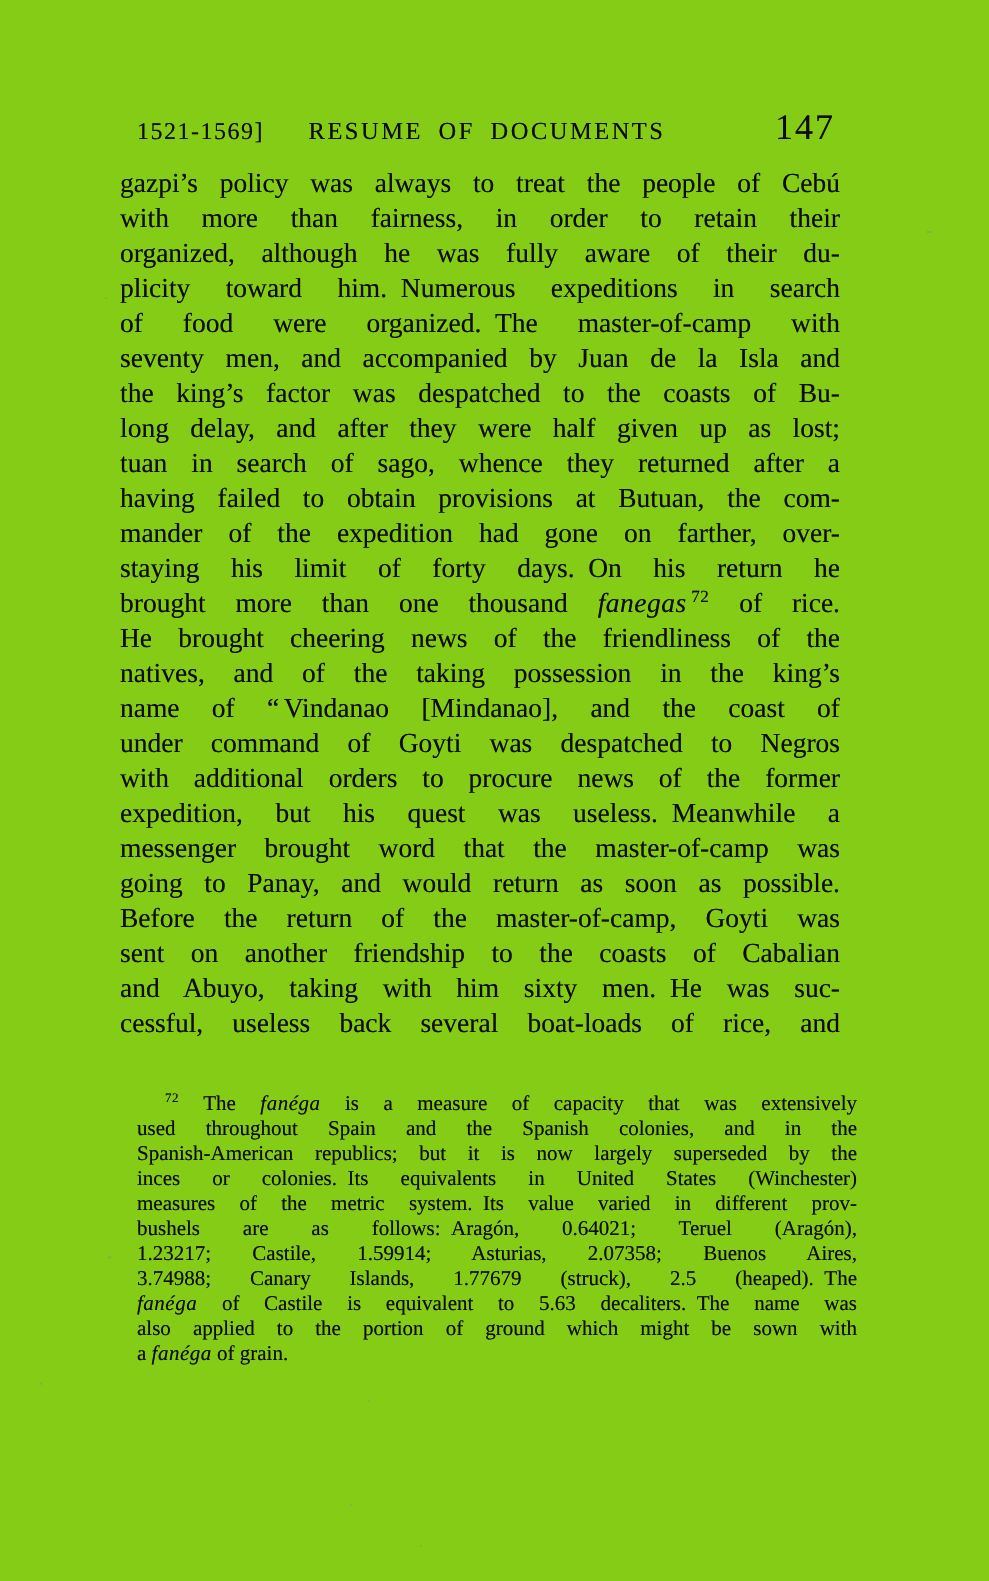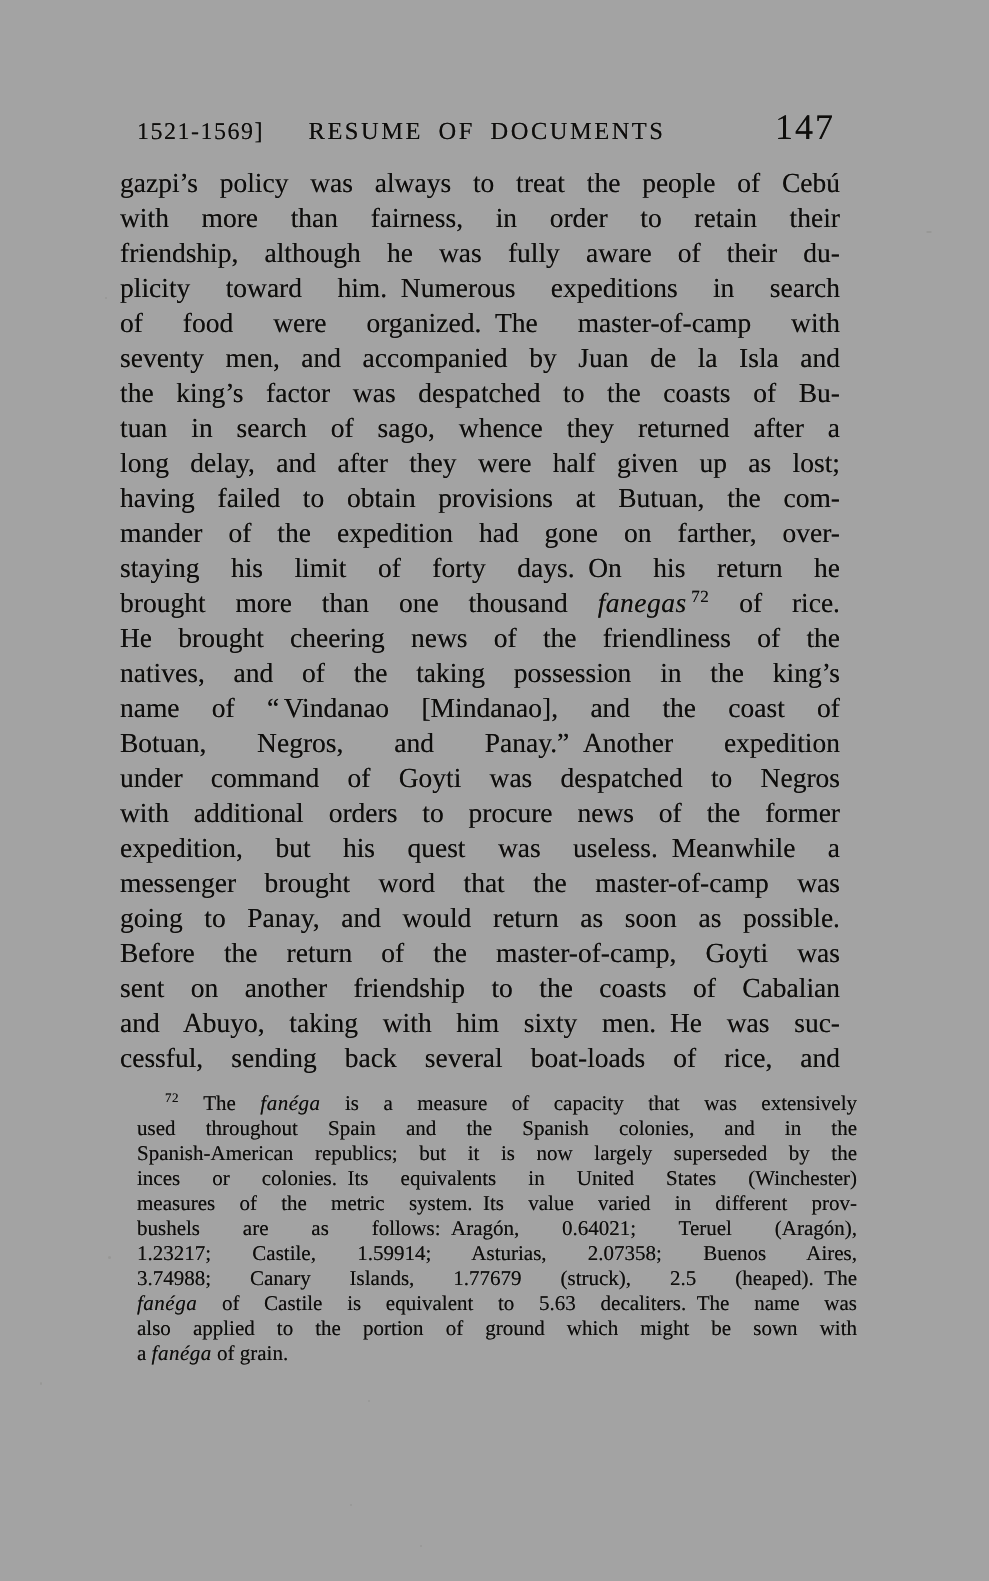--- a/index.html
+++ b/index.html
@@ -5,21 +5,21 @@
   html, body { margin: 0; padding: 0; }
   body {
     width: 989px; height: 1581px;
     background: #fdfdfb;
     font-family: "Liberation Serif", "DejaVu Serif", serif;
     color: #0e0d0b;
   }
   .page {
     position: relative;
     width: 989px; height: 1581px;
-    background: #a3a3a3;
+    background: #84cc16;
     overflow: hidden;
   }
   
   .page * { text-rendering: geometricPrecision; }
 
   .running-head {
     position: absolute;
     top: 106px; left: 137px; width: 720px;
     display: grid;
     grid-template-columns: 1fr auto 1fr;
@@ -93,44 +93,43 @@
 
   <header class="running-head">
     <span class="head-left">1521-1569]</span>
     <span class="head-center">RESUME OF DOCUMENTS</span>
     <span class="head-right">147</span>
   </header>
 
   <main class="body-text" id="body-lines">
       <div class="line">gazpi’s policy was always to treat the people of Cebú</div>
       <div class="line">with more than fairness, in order to retain their</div>
-      <div class="line">friendship, although he was fully aware of their du-</div>
+      <div class="line">organized, although he was fully aware of their du-</div>
       <div class="line">plicity toward him. Numerous expeditions in search</div>
       <div class="line">of food were organized. The master-of-camp with</div>
       <div class="line">seventy men, and accompanied by Juan de la Isla and</div>
       <div class="line">the king’s factor was despatched to the coasts of Bu-</div>
+      <div class="line">long delay, and after they were half given up as lost;</div>
       <div class="line">tuan in search of sago, whence they returned after a</div>
-      <div class="line">long delay, and after they were half given up as lost;</div>
       <div class="line">having failed to obtain provisions at Butuan, the com-</div>
       <div class="line">mander of the expedition had gone on farther, over-</div>
       <div class="line">staying his limit of forty days. On his return he</div>
       <div class="line">brought more than one thousand <em>fanegas</em> <sup class="fn-ref">72</sup> of rice.</div>
       <div class="line">He brought cheering news of the friendliness of the</div>
       <div class="line">natives, and of the taking possession in the king’s</div>
       <div class="line">name of “ Vindanao [Mindanao], and the coast of</div>
-      <div class="line">Botuan, Negros, and Panay.” Another expedition</div>
       <div class="line">under command of Goyti was despatched to Negros</div>
       <div class="line">with additional orders to procure news of the former</div>
       <div class="line">expedition, but his quest was useless. Meanwhile a</div>
       <div class="line">messenger brought word that the master-of-camp was</div>
       <div class="line">going to Panay, and would return as soon as possible.</div>
       <div class="line">Before the return of the master-of-camp, Goyti was</div>
       <div class="line">sent on another friendship to the coasts of Cabalian</div>
       <div class="line">and Abuyo, taking with him sixty men. He was suc-</div>
-      <div class="line">cessful, sending back several boat-loads of rice, and</div>
+      <div class="line">cessful, useless back several boat-loads of rice, and</div>
     </main>
 
   <section class="footnote" id="footnote-lines">
       <div class="line fn-first"><sup class="fn-ref">72</sup> The <em>fanéga</em> is a measure of capacity that was extensively</div>
       <div class="line">used throughout Spain and the Spanish colonies, and in the</div>
       <div class="line">Spanish-American republics; but it is now largely superseded by the</div>
       <div class="line">inces or colonies. Its equivalents in United States (Winchester)</div>
       <div class="line">measures of the metric system. Its value varied in different prov-</div>
       <div class="line">bushels are as follows: Aragón, 0.64021; Teruel (Aragón),</div>
       <div class="line">1.23217; Castile, 1.59914; Asturias, 2.07358; Buenos Aires,</div>

